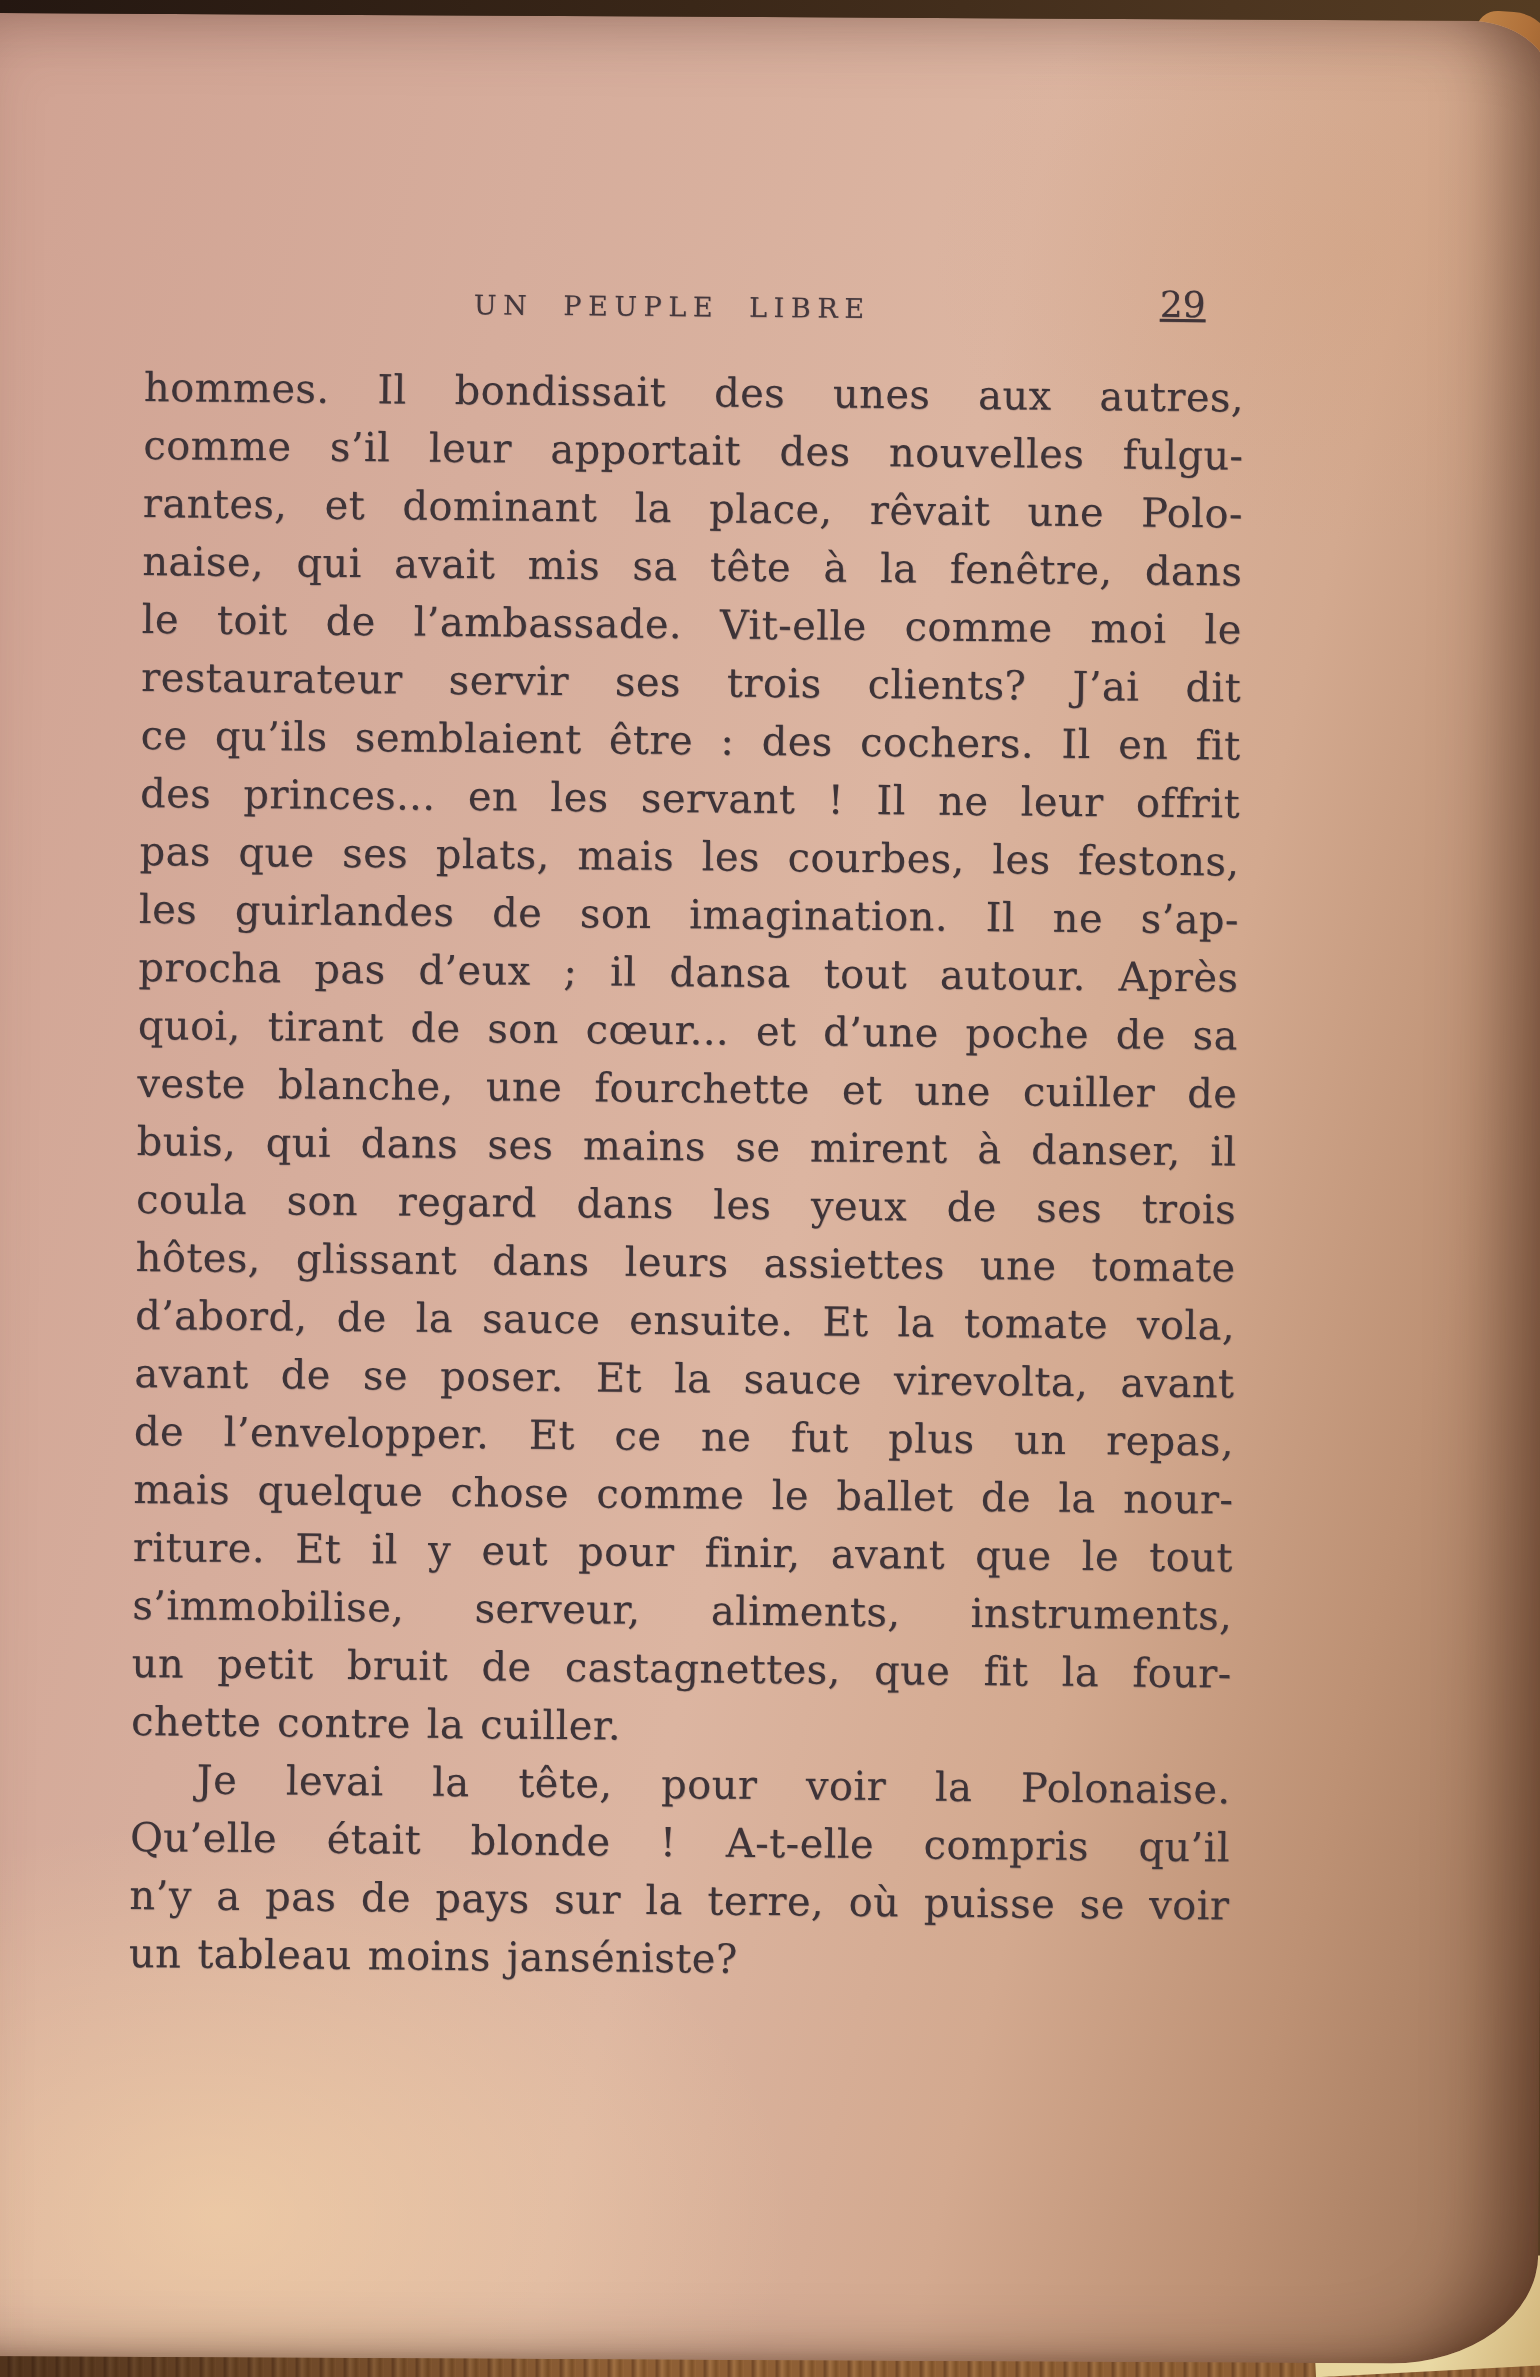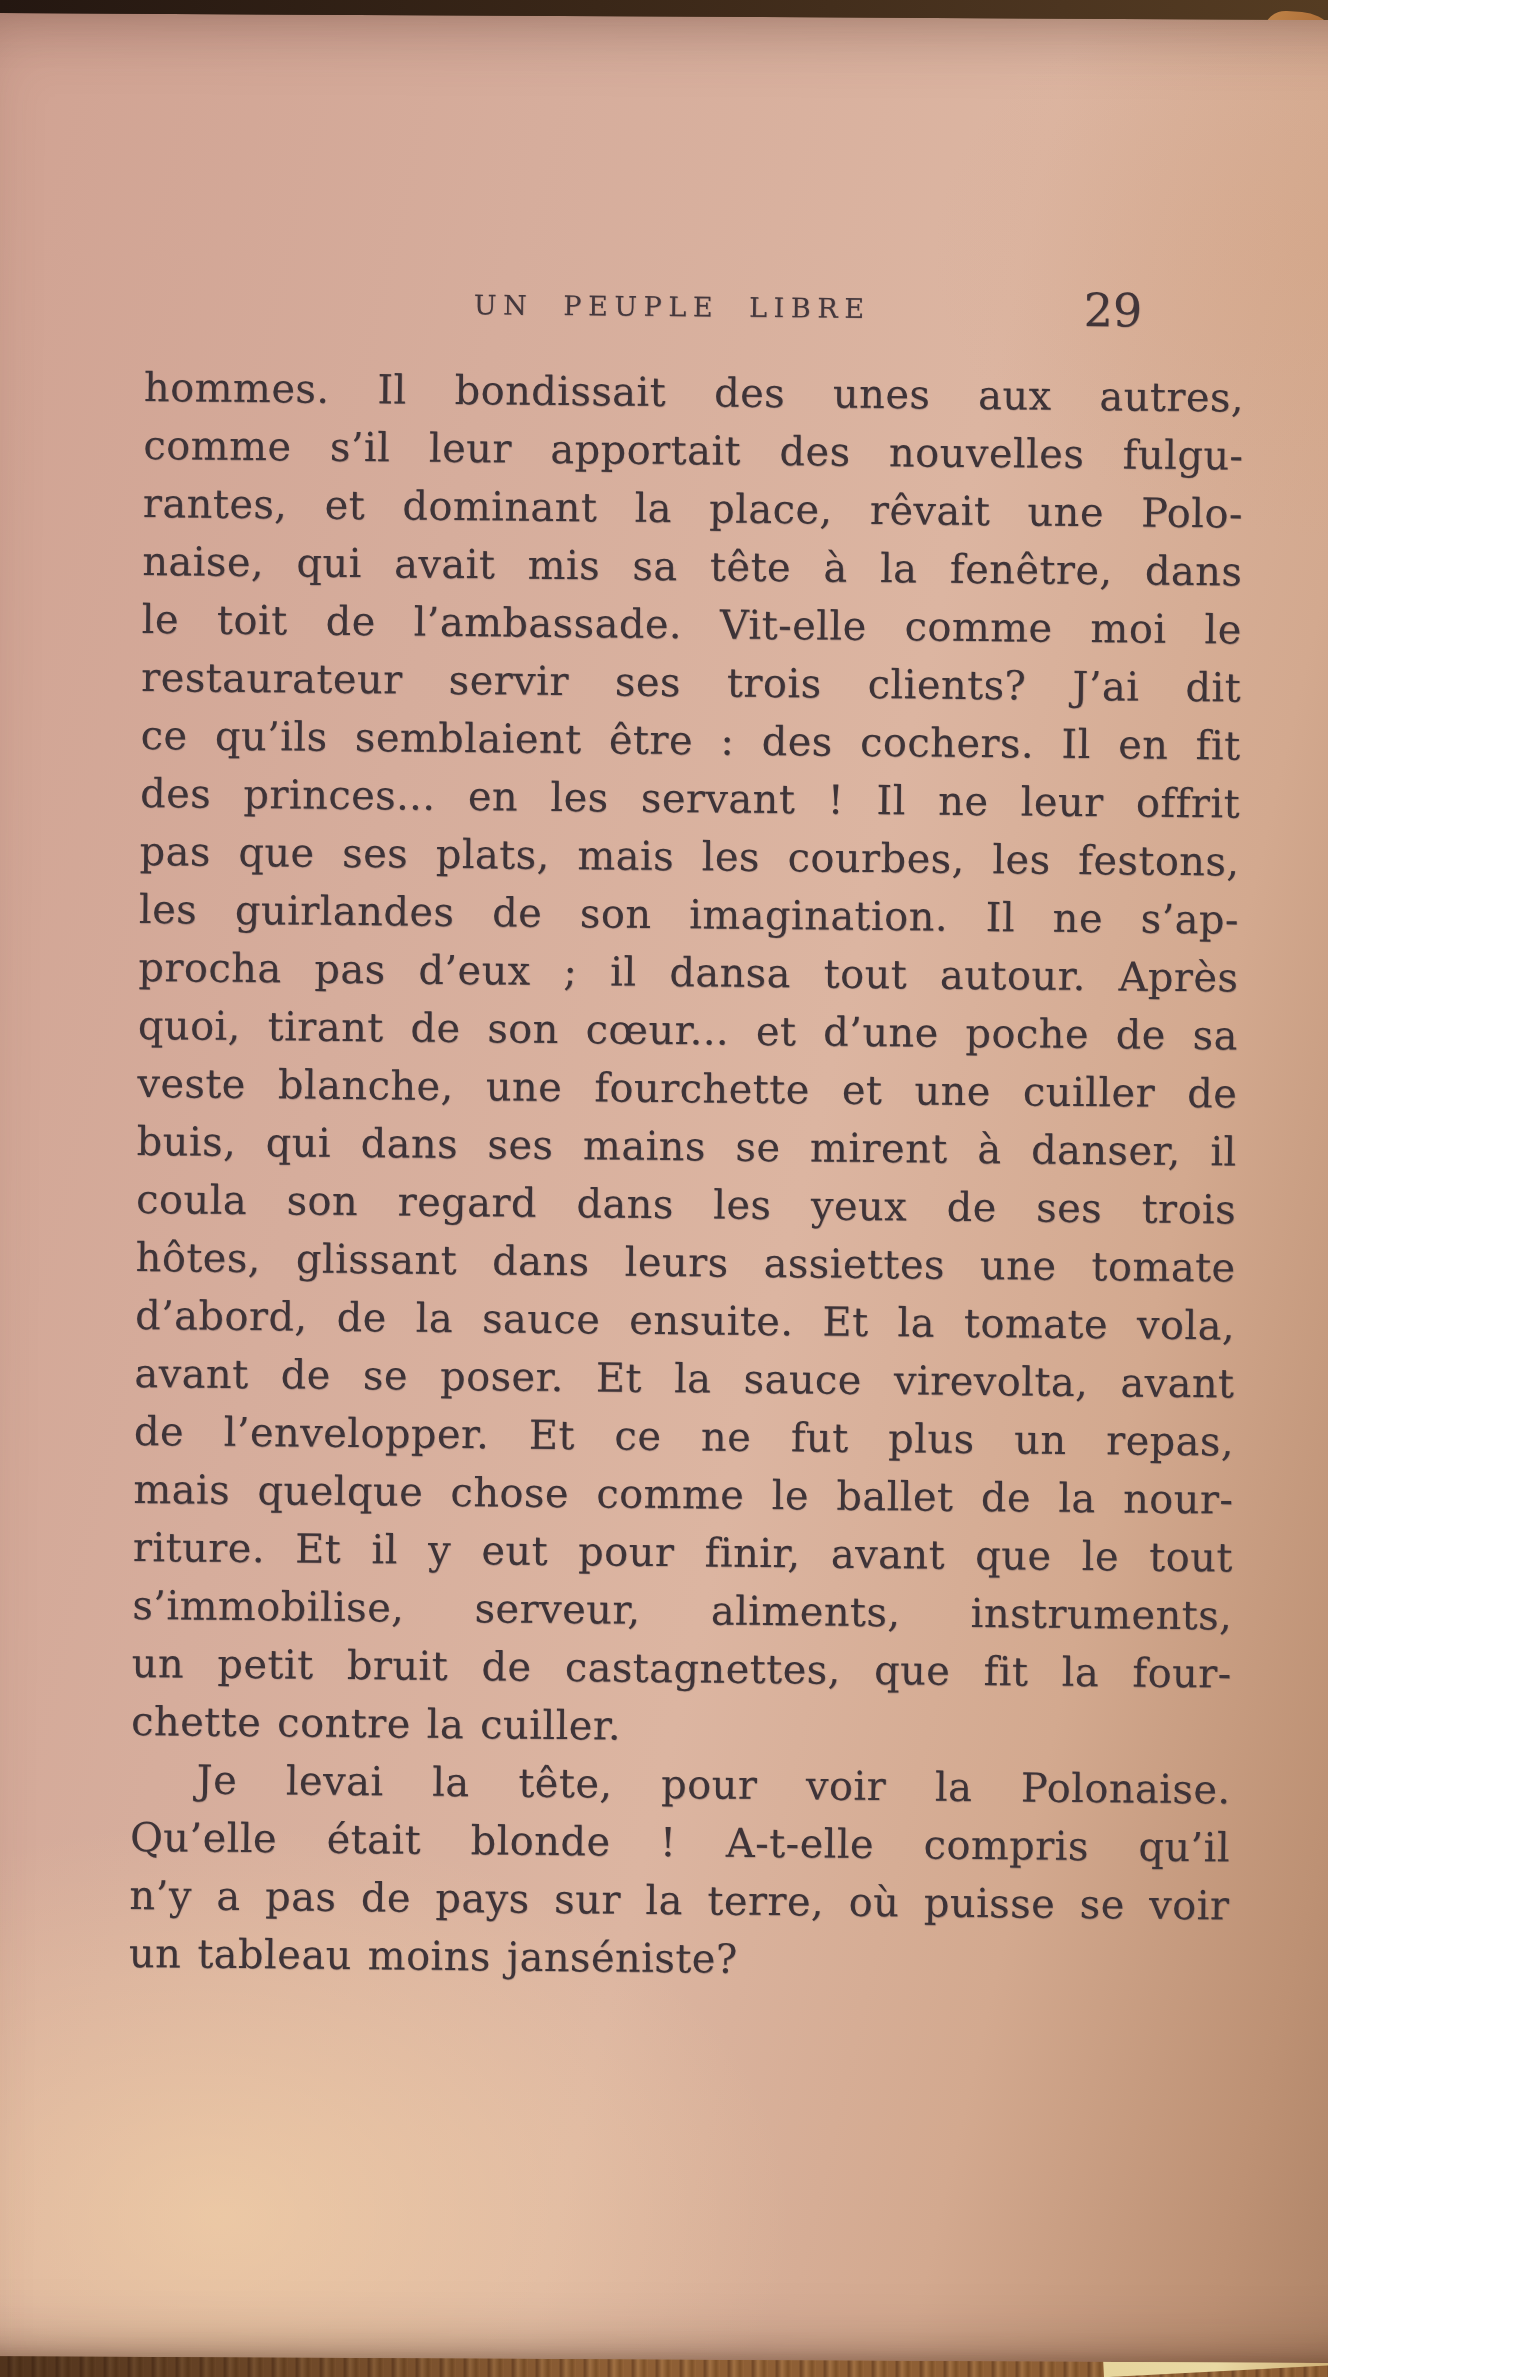--- a/index.html
+++ b/index.html
@@ -3,21 +3,21 @@
 <meta charset="utf-8">
 <style>
   html,body { margin:0; padding:0; }
   body {
     width:1540px; height:2377px;
     font-family:"DejaVu Serif","Liberation Serif",serif;
     overflow:hidden;
   }
   
   .photo {
-    position:relative; width:1328px; height:2377px; overflow:hidden;
+    position:relative; width:1540px; height:2377px; overflow:hidden;
     background:linear-gradient(to right,#241711 0%,#3a2718 45%,#4c3520 80%,#553c22 100%);
   }
   
   .wood-bottom {
     position:absolute; left:0; bottom:0; width:1540px; height:38px;
     background:
       linear-gradient(to right, rgba(30,15,8,0.55) 0%, rgba(30,15,8,0.0) 40%),
       repeating-linear-gradient(90deg,#8e5f35 0px,#8e5f35 6.6px,#6f4626 8.8px,#a17143 14px,#7d5129 20px,#96663a 24px);
   }
   
@@ -64,23 +64,24 @@
     color:#3e3438;
   }
   .header-row { position:relative; height:65px; }
   .running-title {
     position:absolute; left:329px; top:5.9px;
     font-size:27px; letter-spacing:6.6px; word-spacing:14.7px;
     color:#44383d; text-shadow:0.4px 0.4px 0.7px rgba(68,56,61,0.45);
     white-space:nowrap;
   }
   .page-number {
-    position:absolute; left:939px; top:-5.9px;
-    font-size:46px; color:#413539;
+    position:absolute; left:1015px; top:-5.9px;
+    font-size:36px; color:#413539;
     text-shadow:0.4px 0.4px 0.7px rgba(65,53,57,0.45);
+    text-decoration:underline;
   }
   .text-block { margin-top:13.2px; font-size:40px; line-height:58px; }
   .line {
     text-align:justify; text-align-last:justify;
     letter-spacing:0.4px; word-spacing:2.9px;
     white-space:normal;
     text-shadow:0.4px 0.6px 0.9px rgba(62,48,52,0.40);
   }
   .line.last { text-align-last:left; }
   .line.indent { padding-left:66px; }

